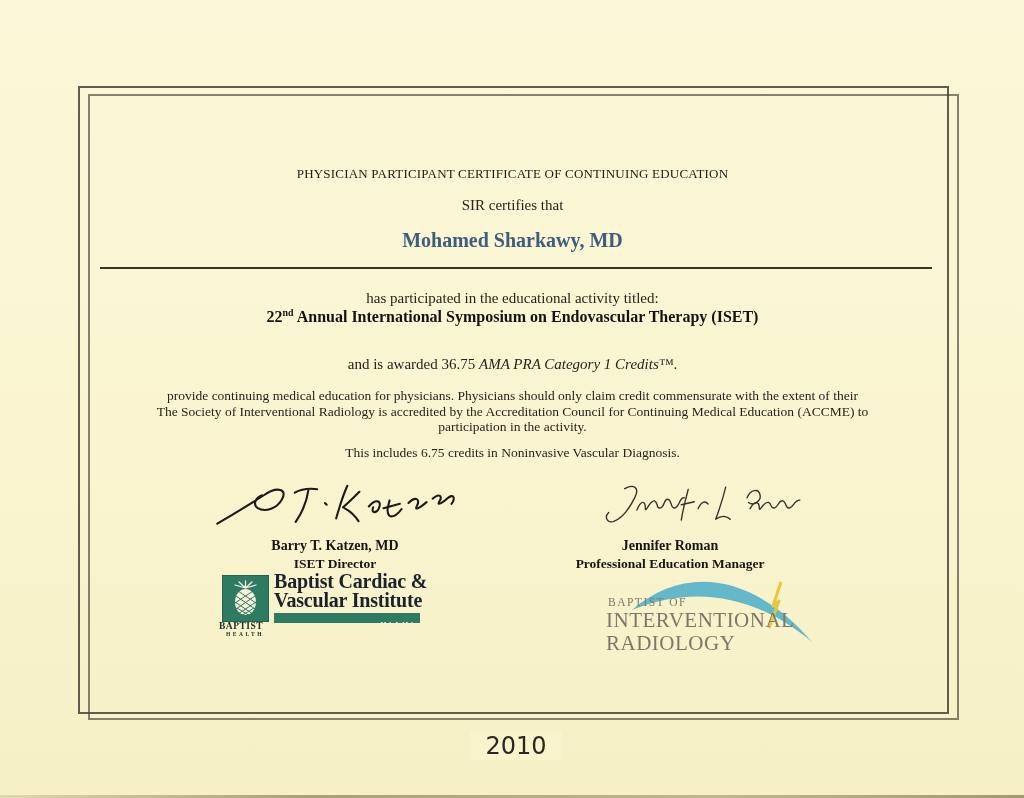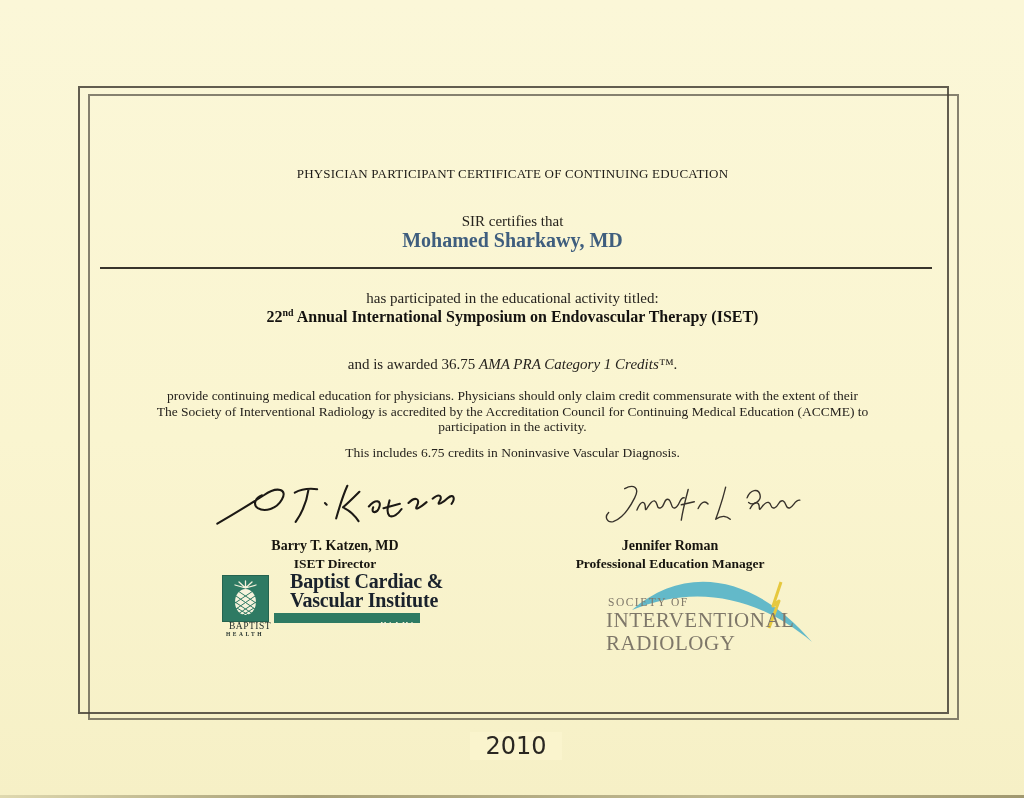--- a/index.html
+++ b/index.html
@@ -13,21 +13,21 @@
   }
   .page::after{
     content:"";position:absolute;left:0;right:0;bottom:0;height:3px;
     background:linear-gradient(90deg,rgba(90,80,40,.15),rgba(90,80,40,.5) 30%,rgba(90,80,40,.35) 70%,rgba(90,80,40,.55));
   }
   .frame{position:absolute;border:2px solid rgba(70,66,55,.85);}
   .frame-a{left:78px;top:86px;width:867px;height:624px;}
   .frame-b{left:88px;top:94px;width:867px;height:622px;border-color:rgba(70,66,55,.65);}
   .centered{position:absolute;left:90px;width:845px;text-align:center;}
   .title{top:166px;font-size:13px;letter-spacing:.2px;color:#1d1b17;}
-  .certifies{top:197px;font-size:15px;margin-top:16px;}
+  .certifies{top:197px;font-size:15px;}
   .recipient{top:229px;font-size:20px;font-weight:bold;color:#3f5e7e;}
   .rule{position:absolute;left:100px;top:267px;width:832px;height:2px;background:#38342c;}
   .participated{top:290px;font-size:15px;}
   .activity{top:307px;font-size:16px;font-weight:bold;color:#14120f;}
   .activity sup{font-size:.62em;vertical-align:super;margin-top:38px;}
   .location{top:327px;font-size:15px;}
   .award{top:356px;font-size:15px;}
   .award .it{font-style:italic;}
   .accme{top:388px;font-size:13.5px;line-height:15.5px;}
   .includes{top:445px;font-size:13.5px;}
@@ -35,23 +35,23 @@
   .sig-katzen{left:212px;top:472px;width:250px;height:62px;}
   .sig-roman{left:585px;top:478px;width:240px;height:52px;}
   .sigblock{position:absolute;text-align:center;font-weight:bold;}
   .sigblock .nm{font-size:14px;color:#17150f;}
   .sigblock .tl{font-size:13.5px;color:#17150f;margin-top:2px;}
   .sig-left{left:230px;top:538px;width:210px;}
   .sig-right{left:540px;top:538px;width:260px;}
   
   .baptist{position:absolute;left:222px;top:574px;width:200px;}
   .bh-square{position:absolute;left:0;top:1px;width:45px;height:45px;background:#2e7a63;border:1px solid #25634f;}
-  .bh-org{position:absolute;left:-3px;top:47px;width:52px;text-align:right;font-size:9.5px;font-weight:normal;letter-spacing:.5px;color:#23302c;}
+  .bh-org{position:absolute;left:-3px;top:47px;width:52px;text-align:left;font-size:9.5px;font-weight:bold;letter-spacing:.5px;color:#23302c;}
   .bh-org-sub{position:absolute;left:-3px;top:57px;width:52px;text-align:center;font-size:5.5px;font-weight:bold;letter-spacing:2.5px;color:#23302c;}
-  .bh-lines{position:absolute;left:52px;top:-2px;font-size:20px;font-weight:600;line-height:19px;color:#1a222c;letter-spacing:-0.2px;white-space:nowrap;margin-left:16px;}
+  .bh-lines{position:absolute;left:52px;top:-2px;font-size:20px;font-weight:600;line-height:19px;color:#1a222c;letter-spacing:-0.2px;white-space:nowrap;}
   .bh-bar{position:absolute;left:52px;top:39px;width:146px;height:10px;background:#2e7a63;text-align:right;}
   .bh-bar span{font-family:"Liberation Sans",sans-serif;font-size:7px;font-weight:bold;color:#f6f2d8;letter-spacing:3px;line-height:10px;padding-right:4px;display:inline-block;}
   
   .sir{position:absolute;left:604px;top:562px;width:230px;height:105px;}
   .sir-swoosh{position:absolute;left:26px;top:2px;width:196px;height:92px;}
   .sir-l1{position:absolute;left:4px;top:34px;font-size:11.5px;letter-spacing:1.5px;color:#7e7769;}
   .sir-l2{position:absolute;left:2px;top:46px;font-size:21px;letter-spacing:.5px;color:#7e7769;}
   .sir-l3{position:absolute;left:2px;top:69px;font-size:21px;letter-spacing:.5px;color:#7e7769;}
   
   .year{
@@ -139,20 +139,20 @@
       <div>Vascular Institute</div>
     </div>
     <div class="bh-bar"><span>MIAMI</span></div>
   </div>
 
   <div class="sir">
     <svg class="sir-swoosh" viewBox="0 0 196 92">
       <path d="M2,46 C55,0 124,10 182,78 C122,28 60,22 2,46 Z" fill="#63b9c9"></path>
       <path d="M151,18 L143,42 L149,37 L139,64" stroke="#e6c83e" stroke-width="3" fill="none" stroke-linejoin="round"></path>
     </svg>
-    <div class="sir-l1">SOCIETY OF</div>
+    <div class="sir-l1">BAPTIST OF</div>
     <div class="sir-l2">INTERVENTIONAL</div>
     <div class="sir-l3">RADIOLOGY</div>
   </div>
 
   <div class="year">2010</div>
 
 </div>
 
 </body></html>

